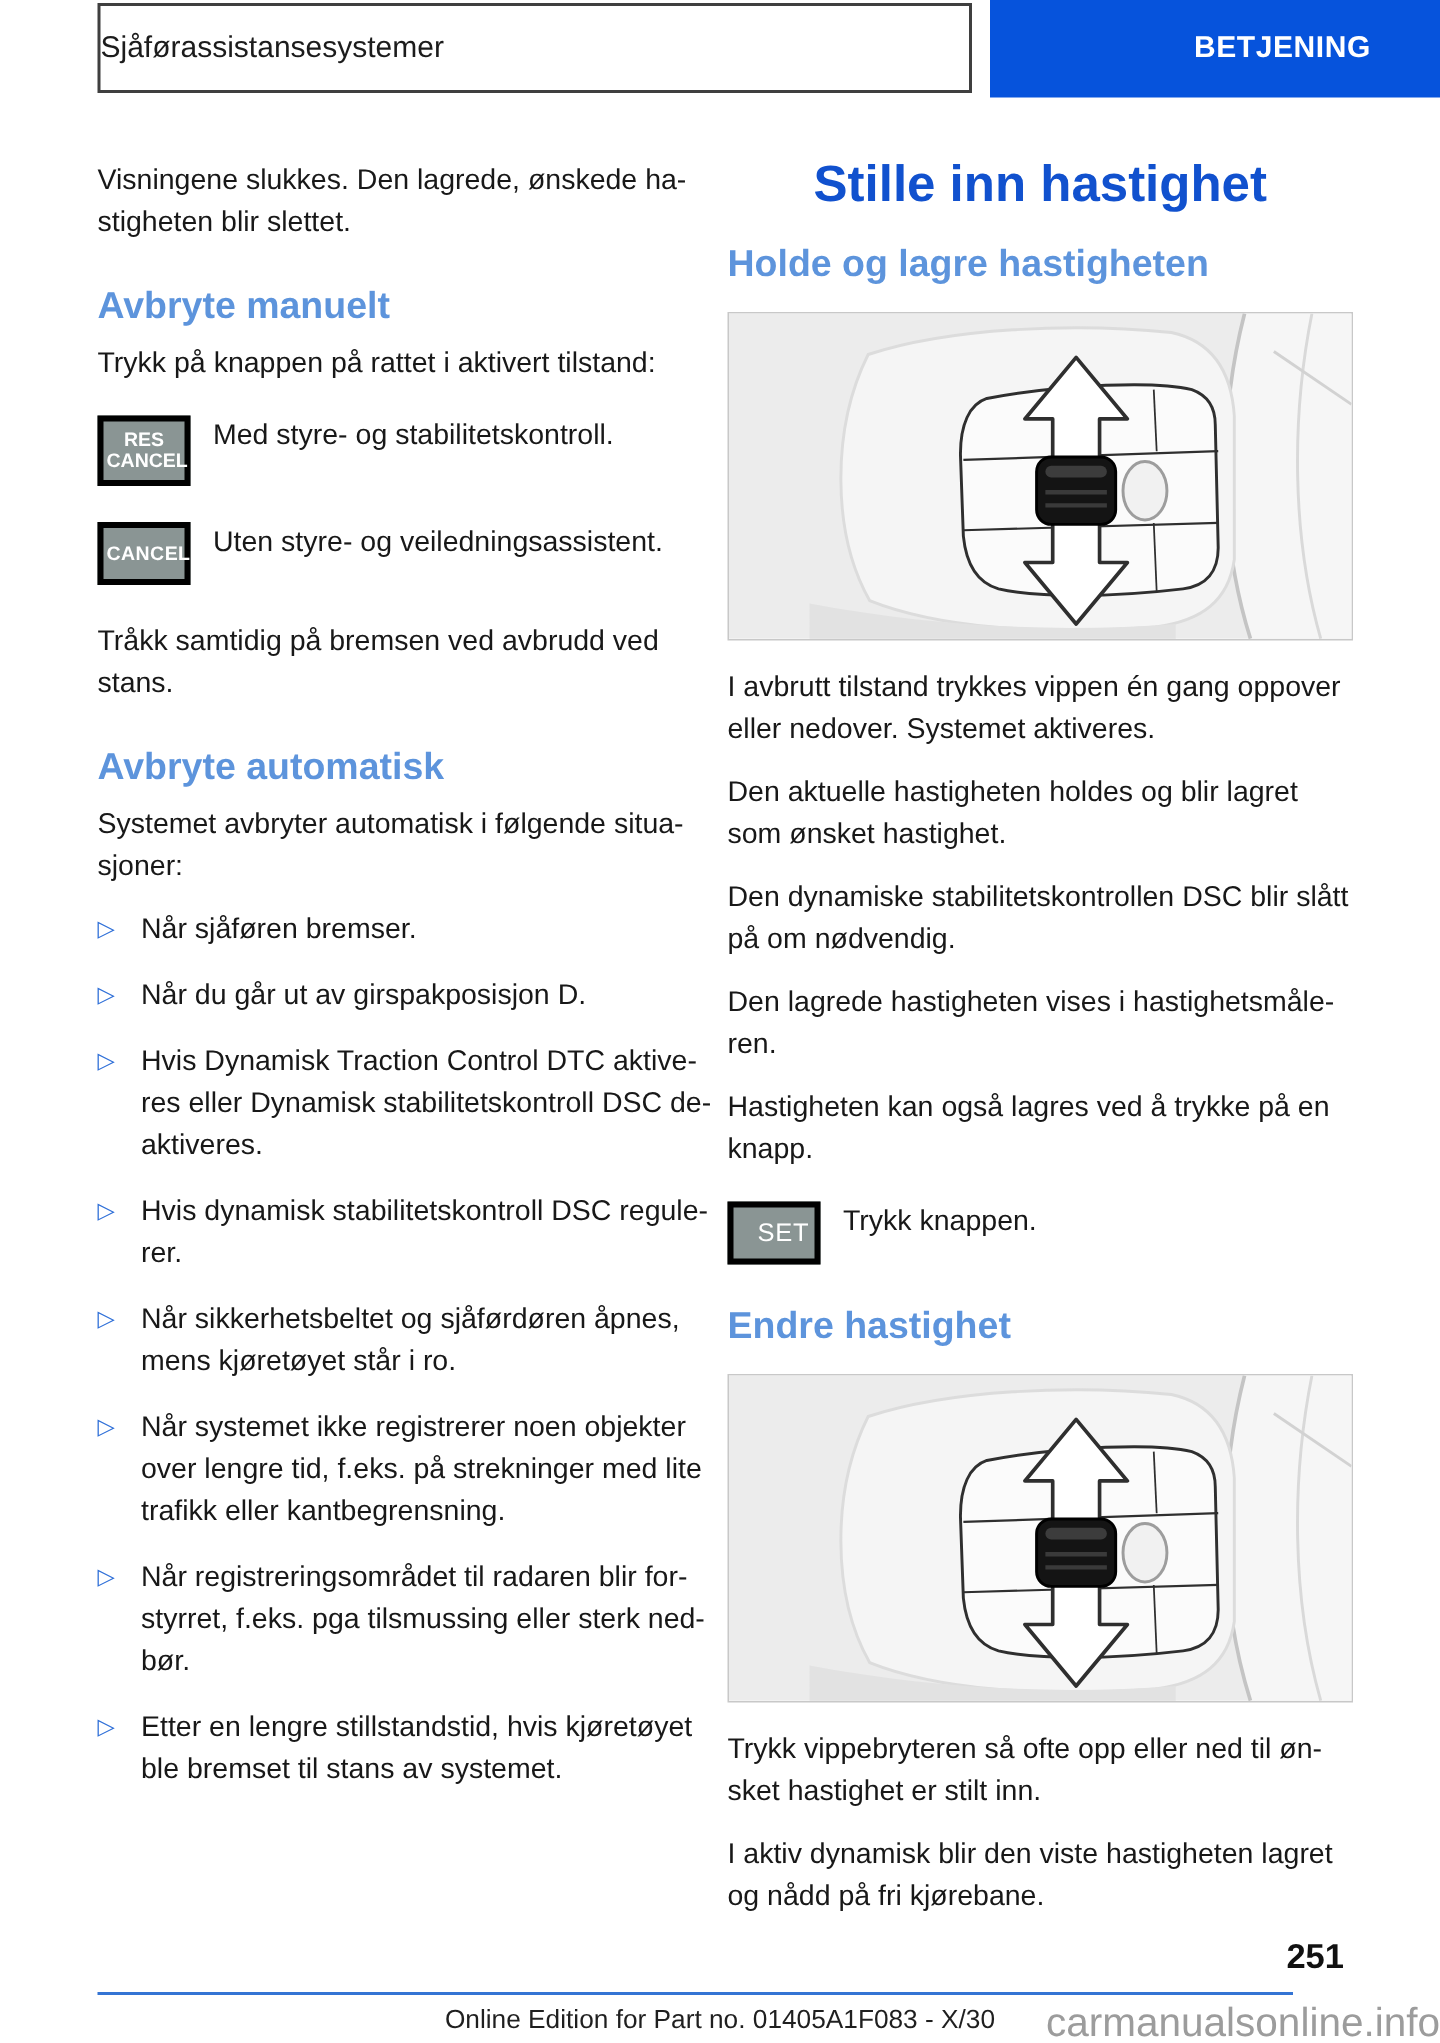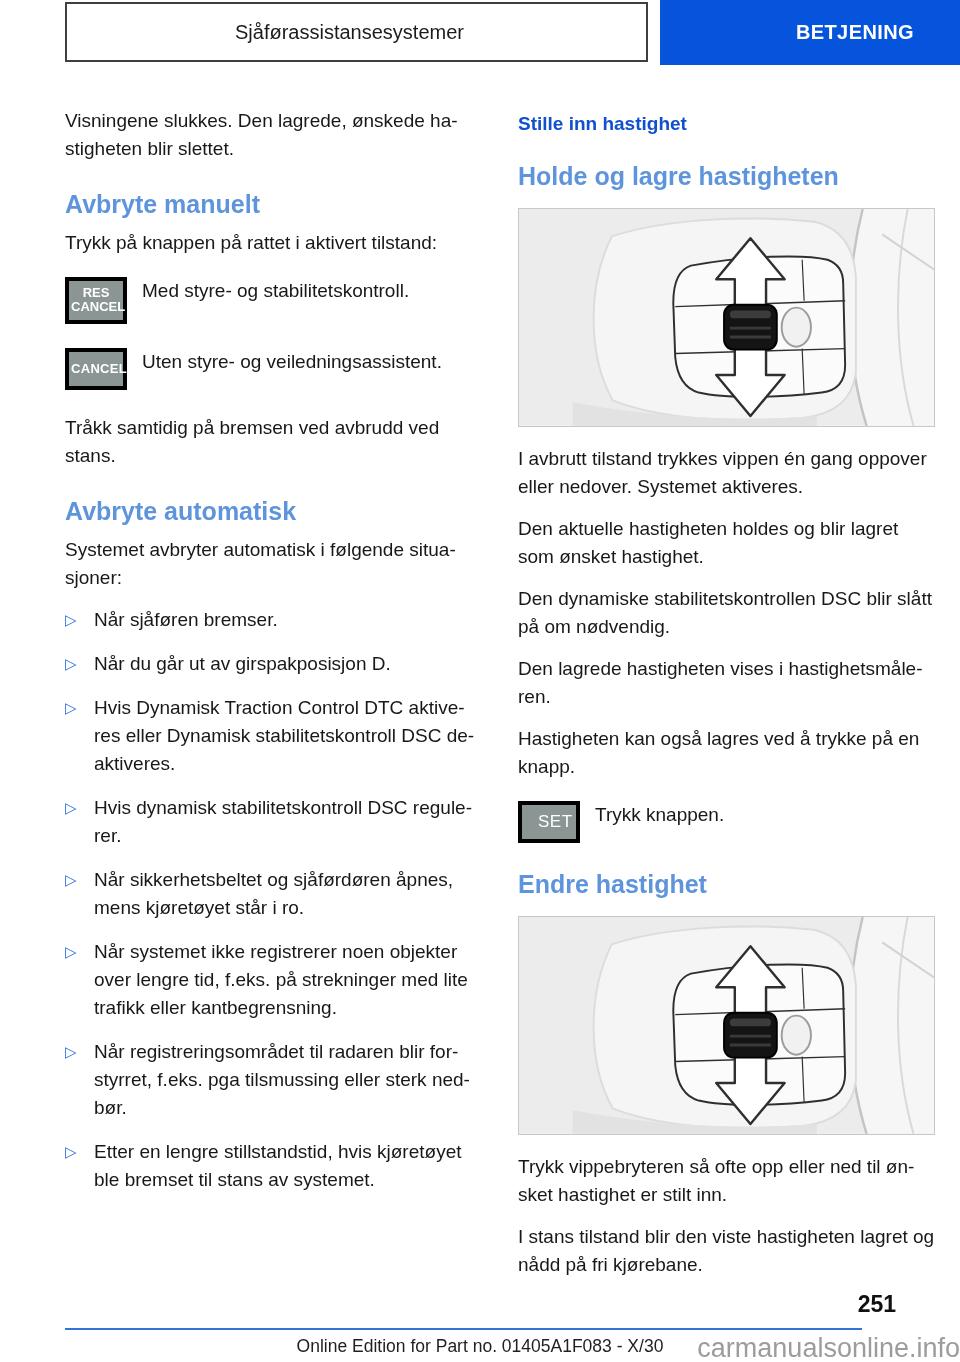--- a/index.html
+++ b/index.html
@@ -1,32 +1,32 @@
 <!DOCTYPE html>
 <html><head>
 <meta charset="utf-8">
 <style>
   html,body{margin:0;padding:0;background:#ffffff;}
   body{width:960px;height:1362px;font-family:"Liberation Sans",sans-serif;color:#181818;position:relative;overflow:hidden;}
   .page{position:relative;width:960px;height:1362px;background:#fff;}
 
   
   .hdr-section{position:absolute;left:65px;top:2px;width:583px;height:60px;border:2px solid #3f3f3f;
-    background:#fff;box-sizing:border-box;display:flex;align-items:center;justify-content:center;
+    background:#fff;box-sizing:border-box;display:flex;align-items:center;justify-content:flex-start;
     padding-right:14px;font-size:20px;color:#1c1c1c;}
   .hdr-chapter{position:absolute;left:660px;top:0;width:300px;height:65px;background:#0653dc;color:#fff;
     box-sizing:border-box;display:flex;align-items:center;justify-content:flex-end;padding-right:46px;
     font-size:20px;font-weight:bold;letter-spacing:.4px;}
 
   
-  .columns{position:absolute;top:107px;left:65px;width:870px;display:flex;gap:33px;}
+  .columns{position:absolute;top:107px;left:65px;width:870px;display:flex;}
   .col{width:420px;}
   .col.right{width:417px;}
   p{margin:0 0 14px;font-size:19px;line-height:28px;}
-  h2{margin:0 0 0;font-size:19px;line-height:33px;color:#1151ce;font-weight:bold;}
+  h2{margin:0 0 0;font-size:34px;line-height:33px;color:#1151ce;font-weight:bold;text-align:center;}
   h3{margin:26px 0 10px;font-size:25px;line-height:30px;color:#5d94dc;font-weight:bold;}
   .col.left h3:first-of-type{margin-top:26px;}
   .col.right h2 + h3{margin-top:21px;}
 
   
   .key-row{display:flex;gap:15px;margin:20px 0 24px;align-items:flex-start;}
   .key-row p{margin:0;}
   .keycap{flex:0 0 auto;width:62px;background:#8a9594;border:4px solid #000000;color:#fff;
     text-align:center;box-sizing:border-box;}
   .keycap .kline{display:block;}
@@ -185,21 +185,21 @@
           <path d="M237,30 L272,72 L253,72 L253,104 L221,104 L221,72 L202,72 Z" fill="#ffffff" stroke="#2f2f2f" stroke-width="2.5" stroke-linejoin="round"></path>
           <path d="M237,212 L202,170 L221,170 L221,138 L253,138 L253,170 L272,170 Z" fill="#ffffff" stroke="#2f2f2f" stroke-width="2.5" stroke-linejoin="round"></path>
           <ellipse cx="284" cy="121" rx="15" ry="20" fill="#f1f1f1" stroke="#9d9d9d" stroke-width="2"></ellipse>
           <rect x="210" y="98" width="54" height="46" rx="10" fill="#141414" stroke="#000000" stroke-width="2"></rect>
           <rect x="216" y="104" width="42" height="8" rx="4" fill="#3c3c3c"></rect>
           <path d="M216,122 L258,122 M216,131 L258,131" stroke="#3a3a3a" stroke-width="3"></path>
         </svg>
       </figure>
 
       <p>Trykk vippebryteren så ofte opp eller ned til øn-sket hastighet er stilt inn.</p>
-      <p>I stans tilstand blir den viste hastigheten lagret og nådd på fri kjørebane.</p>
+      <p>I aktiv dynamisk blir den viste hastigheten lagret og nådd på fri kjørebane.</p>
     </section>
   </div>
 
   <div class="pagenum">251</div>
   <div class="rule"></div>
   <div class="footline">
     <span class="edition">Online Edition for Part no. 01405A1F083 - X/30</span>
     <span class="watermark">carmanualsonline.info</span>
   </div>
 

